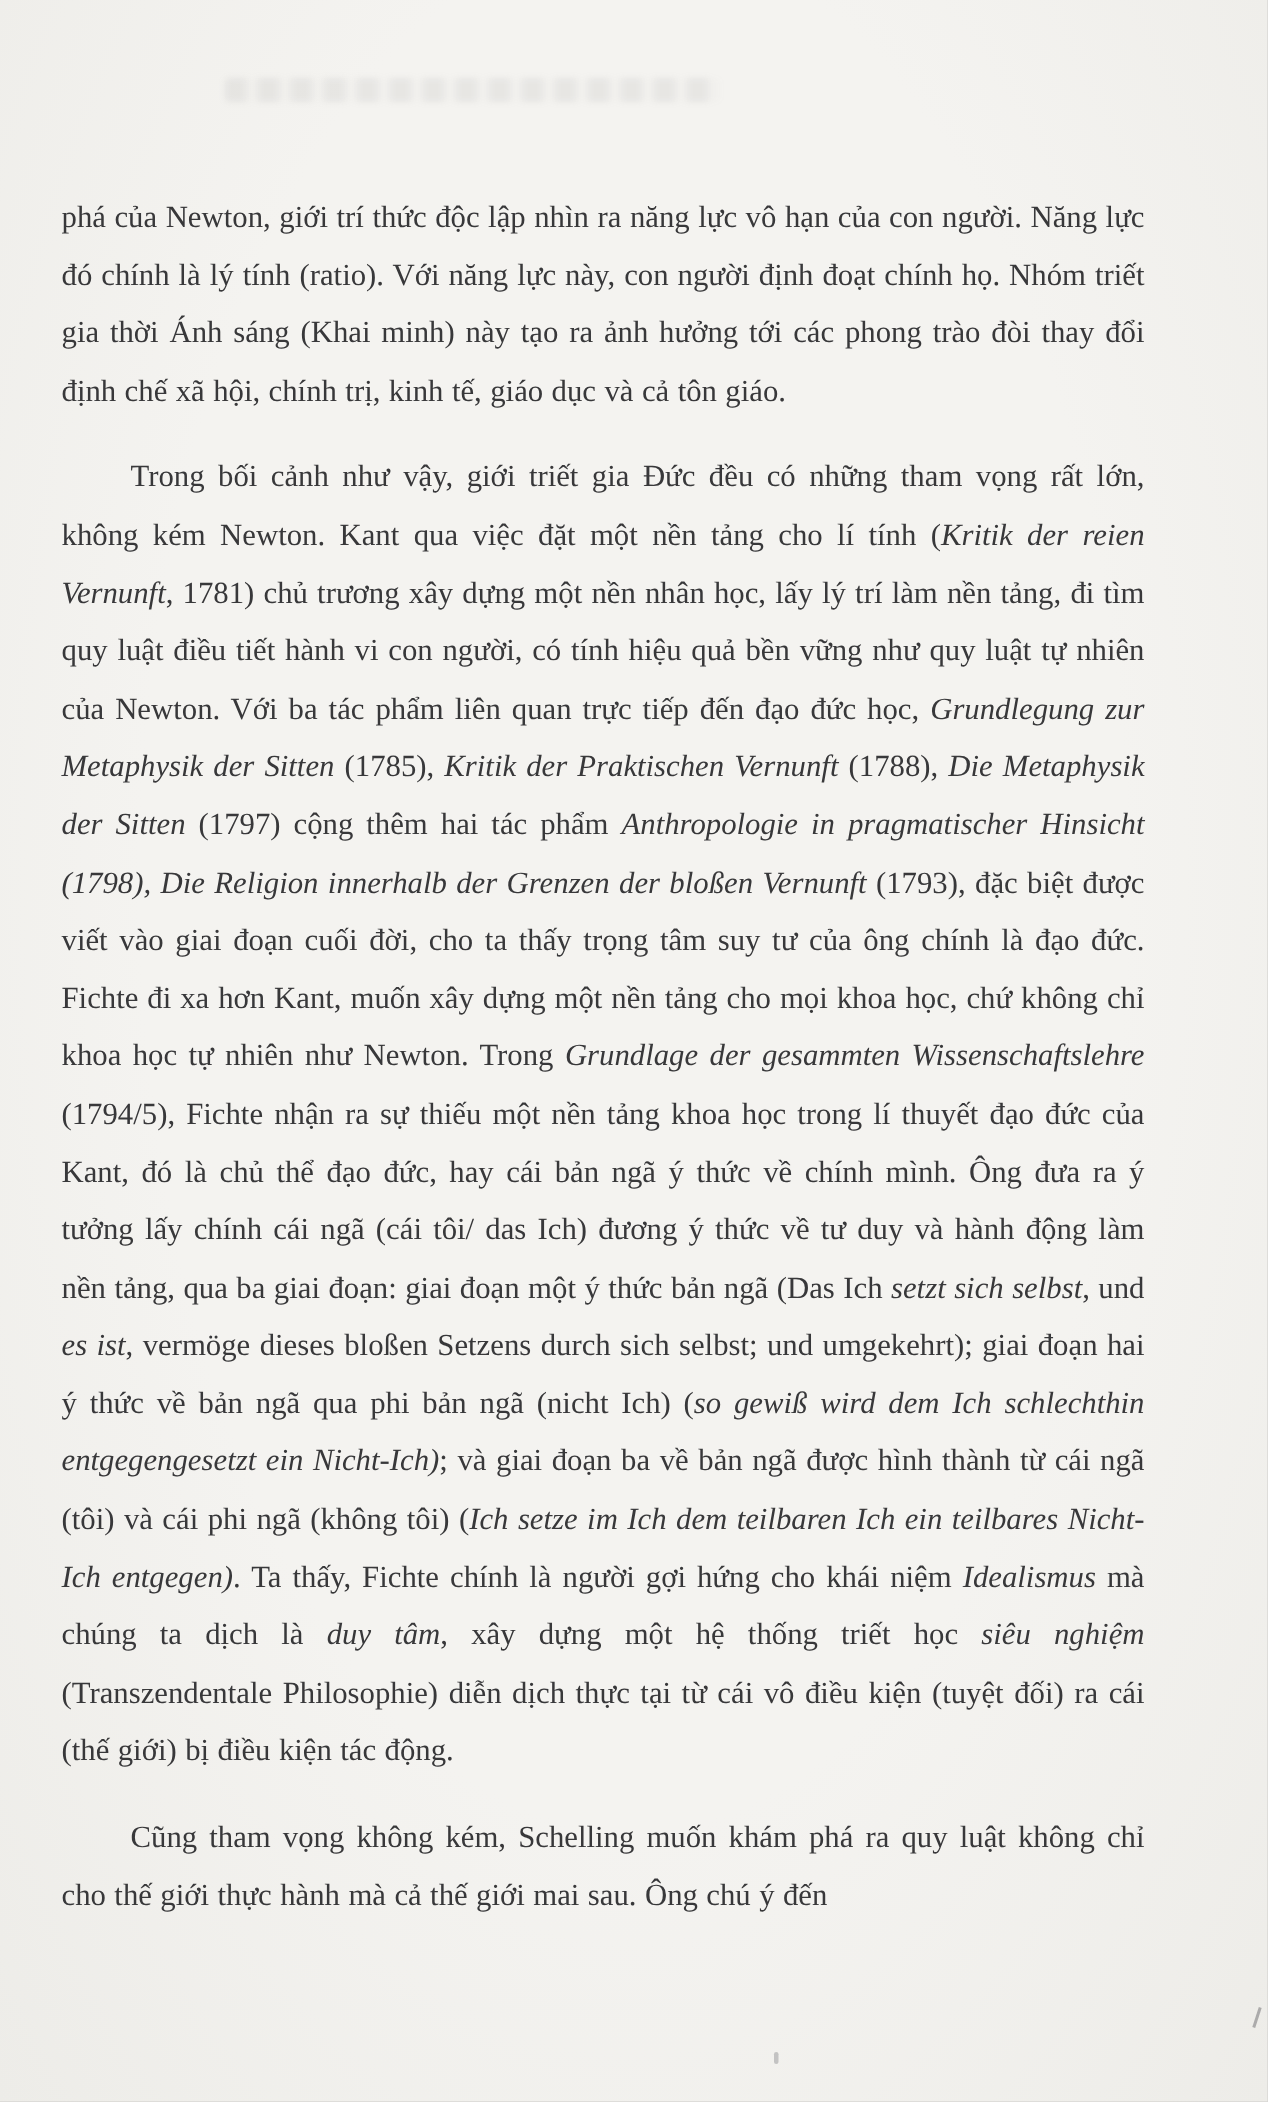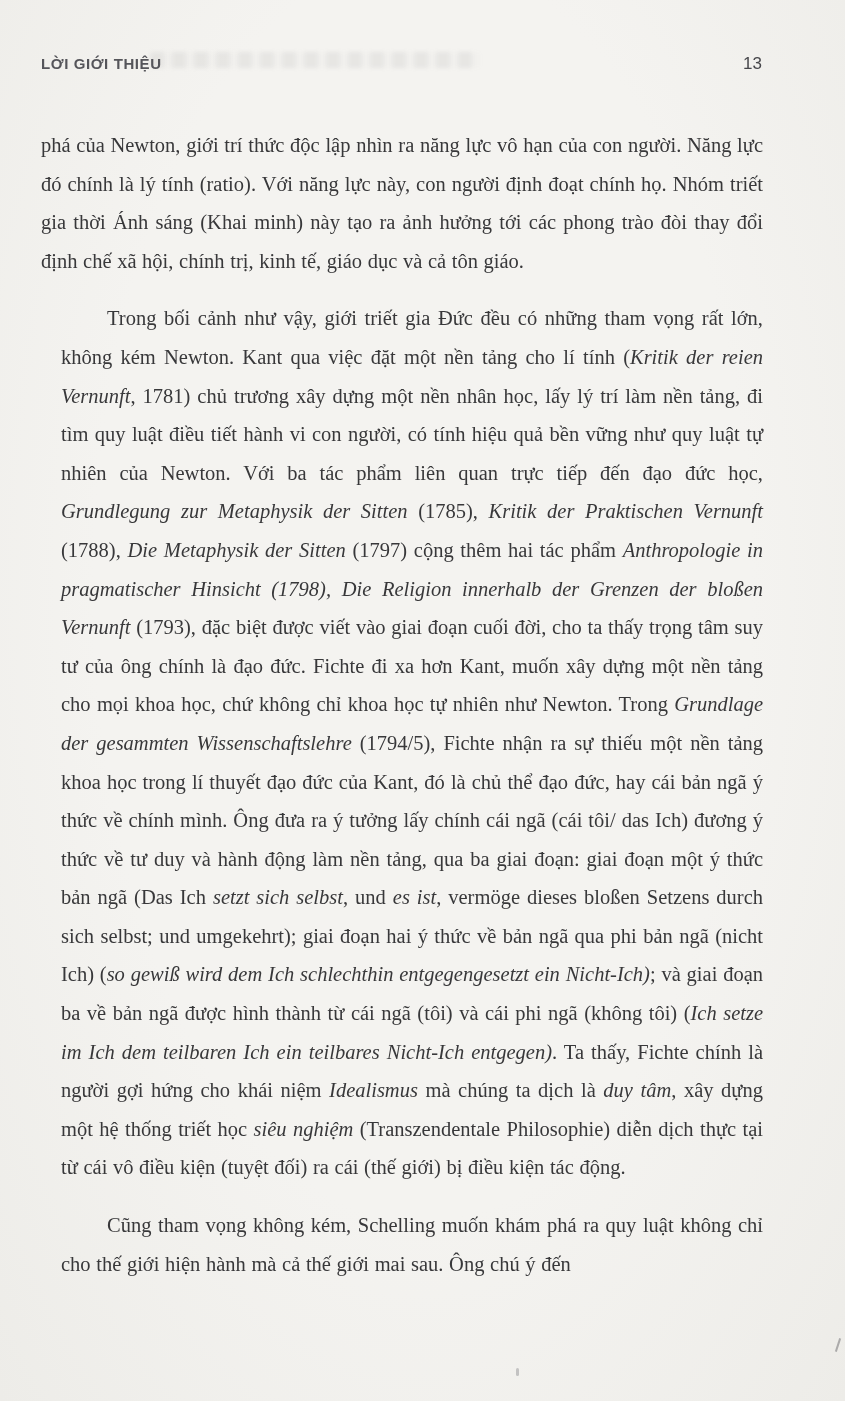--- a/index.html
+++ b/index.html
@@ -58,21 +58,20 @@
   .para {
     margin: 0;
     font-size: 20.5px;
     line-height: 38.6px;
     text-align: justify;
     color: #38383a;
     word-spacing: 0.5px;
   }
   .para + .para {
     margin-top: 19px;
-    margin-left: 20px;
   }
   .para.indent {
     text-indent: 46px;
   }
   .it {
     font-style: italic;
   }
   .edge-mark {
     position: absolute;
     right: 6px;
@@ -92,27 +91,23 @@
     border-radius: 2px;
   }
 </style>
 </head>
 <body>
 
 <div class="page">
 
   <div class="bleed-smudge"></div>
 
-  <div class="running-head">
-    <span class="title">LỜI GIỚI THIỆU</span>
-    <span class="folio">13</span>
-  </div>
 
   <main class="body-text">
       <p class="para"><span>phá của Newton, giới trí thức độc lập nhìn ra năng lực vô hạn của con người. Năng lực đó chính là lý tính (ratio). Với năng lực này, con người định đoạt chính họ. Nhóm triết gia thời Ánh sáng (Khai minh) này tạo ra ảnh hưởng tới các phong trào đòi thay đổi định chế xã hội, chính trị, kinh tế, giáo dục và cả tôn giáo.</span></p>
       <p class="para indent"><span>Trong bối cảnh như vậy, giới triết gia Đức đều có những tham vọng rất lớn, không kém Newton. Kant qua việc đặt một nền tảng cho lí tính (</span><span class="it">Kritik der reien Vernunft</span><span>, 1781) chủ trương xây dựng một nền nhân học, lấy lý trí làm nền tảng, đi tìm quy luật điều tiết hành vi con người, có tính hiệu quả bền vững như quy luật tự nhiên của Newton. Với ba tác phẩm liên quan trực tiếp đến đạo đức học, </span><span class="it">Grundlegung zur Metaphysik der Sitten</span><span> (1785), </span><span class="it">Kritik der Praktischen Vernunft</span><span> (1788), </span><span class="it">Die Metaphysik der Sitten</span><span> (1797) cộng thêm hai tác phẩm </span><span class="it">Anthropologie in pragmatischer Hinsicht (1798), Die Religion innerhalb der Grenzen der bloßen Vernunft</span><span> (1793), đặc biệt được viết vào giai đoạn cuối đời, cho ta thấy trọng tâm suy tư của ông chính là đạo đức. Fichte đi xa hơn Kant, muốn xây dựng một nền tảng cho mọi khoa học, chứ không chỉ khoa học tự nhiên như Newton. Trong </span><span class="it">Grundlage der gesammten Wissenschaftslehre</span><span> (1794/5), Fichte nhận ra sự thiếu một nền tảng khoa học trong lí thuyết đạo đức của Kant, đó là chủ thể đạo đức, hay cái bản ngã ý thức về chính mình. Ông đưa ra ý tưởng lấy chính cái ngã (cái tôi/ das Ich) đương ý thức về tư duy và hành động làm nền tảng, qua ba giai đoạn: giai đoạn một ý thức bản ngã (Das Ich </span><span class="it">setzt sich selbst</span><span>, und </span><span class="it">es ist</span><span>, vermöge dieses bloßen Setzens durch sich selbst; und umgekehrt); giai đoạn hai ý thức về bản ngã qua phi bản ngã (nicht Ich) (</span><span class="it">so gewiß wird dem Ich schlechthin entgegengesetzt ein Nicht-Ich)</span><span>; và giai đoạn ba về bản ngã được hình thành từ cái ngã (tôi) và cái phi ngã (không tôi) (</span><span class="it">Ich setze im Ich dem teilbaren Ich ein teilbares Nicht-Ich entgegen)</span><span>. Ta thấy, Fichte chính là người gợi hứng cho khái niệm </span><span class="it">Idealismus</span><span> mà chúng ta dịch là </span><span class="it">duy tâm</span><span>, xây dựng một hệ thống triết học </span><span class="it">siêu nghiệm</span><span> (Transzendentale Philosophie) diễn dịch thực tại từ cái vô điều kiện (tuyệt đối) ra cái (thế giới) bị điều kiện tác động.</span></p>
-      <p class="para indent"><span>Cũng tham vọng không kém, Schelling muốn khám phá ra quy luật không chỉ cho thế giới hiện hành mà cả thế giới mai sau. Ông chú ý đến</span></p>
+      <p class="para indent"><span>Cũng tham vọng không kém, Schelling muốn khám phá ra quy luật không chỉ cho thế giới thực hành mà cả thế giới mai sau. Ông chú ý đến</span></p>
     </main>
 
   <div class="edge-mark"></div>
   <div class="bottom-mark"></div>
 
 </div>
 
 </body></html>

